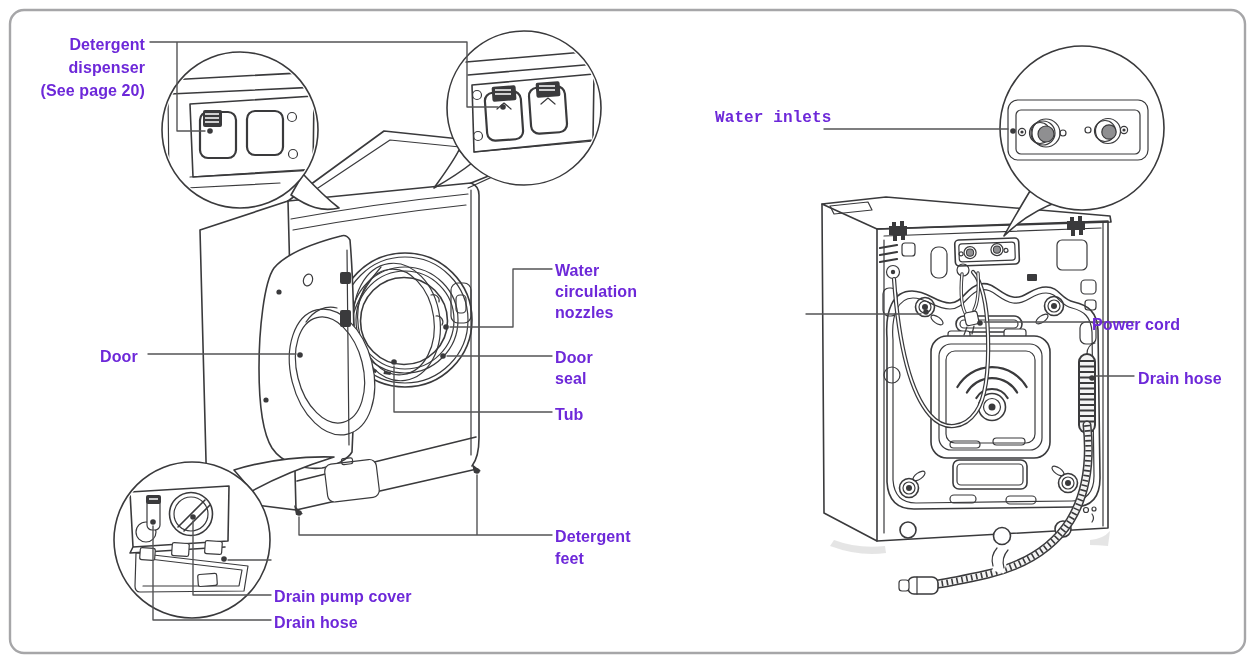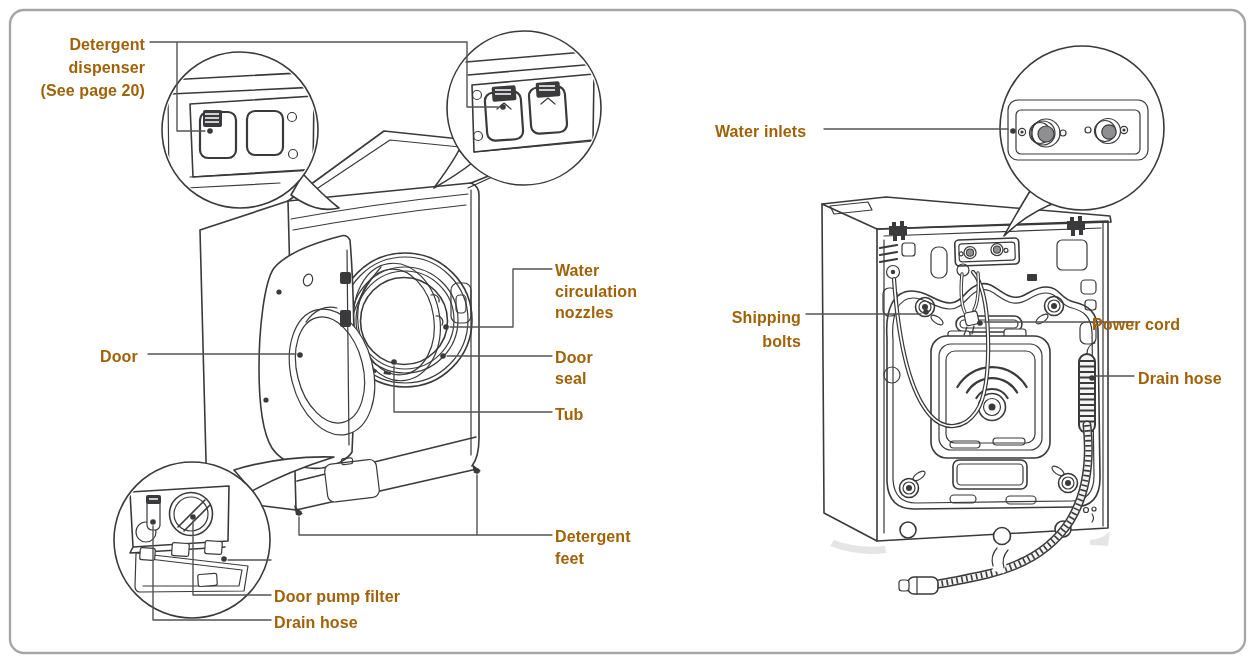--- a/index.html
+++ b/index.html
@@ -1,19 +1,19 @@
 <!DOCTYPE html>
 <html><head>
 <meta charset="utf-8">
 <style>
   html,body{margin:0;padding:0;background:#fff;}
   .stage{position:relative;width:1255px;height:663px;background:#fff;overflow:hidden;
          font-family:"Liberation Sans","DejaVu Sans",sans-serif;}
   .stage svg{position:absolute;left:0;top:0;}
-  .lbl{position:absolute;font-size:16px;font-weight:600;color:#a16207;
+  .lbl{position:absolute;font-size:16px;font-weight:600;color:#6d28d9;
        white-space:pre-line;line-height:21px;letter-spacing:.1px;z-index:3;}
   .lbl.rt{text-align:right;}
   .lh23{line-height:23px;} .lh22{line-height:22px;} .lh24{line-height:24px;}
   .ln{stroke:#3a3a3c;fill:none;stroke-linecap:round;stroke-linejoin:round;}
   .w16{stroke-width:1.6;} .w12{stroke-width:1.2;} .w22{stroke-width:2.2;}
   .wh{fill:#ffffff;}
   .leader{stroke:#545456;stroke-width:1.4;fill:none;stroke-linecap:round;stroke-linejoin:round;}
   .dot{fill:#3a3a3c;}
   .dk{fill:#3a3a3c;stroke:none;}
 </style>
@@ -341,26 +341,24 @@
 
   <div class="lbl" style="left:555px;top:347px;">Door
 seal</div>
 
   <div class="lbl" style="left:555px;top:404px;">Tub</div>
 
   <div class="lbl lh22" style="left:555px;top:526px;">Detergent
 feet</div>
 
 
-  <div class="lbl" style="left:274px;top:586px;">Door pump filter</div>
+  <div class="lbl" style="left:274px;top:586px;">Drain pump cover</div>
 
   <div class="lbl" style="left:274px;top:612px;">Drain hose</div>
 
-  <div class="lbl" style="left:715px;top:121px;">Water inlets</div>
-
-  <div class="lbl rt lh24" style="left:640px;top:306px;width:161px;">Shipping
-bolts</div>
+  <div class="lbl" style="left:715px;top:108px;font-family:Liberation Mono, monospace;">Water inlets</div>
+
 
   <div class="lbl" style="left:1072px;top:314px;margin-left:20px;">Power cord</div>
 
   <div class="lbl" style="left:1138px;top:368px;">Drain hose</div>
 
 </div>
 
 </body></html>

